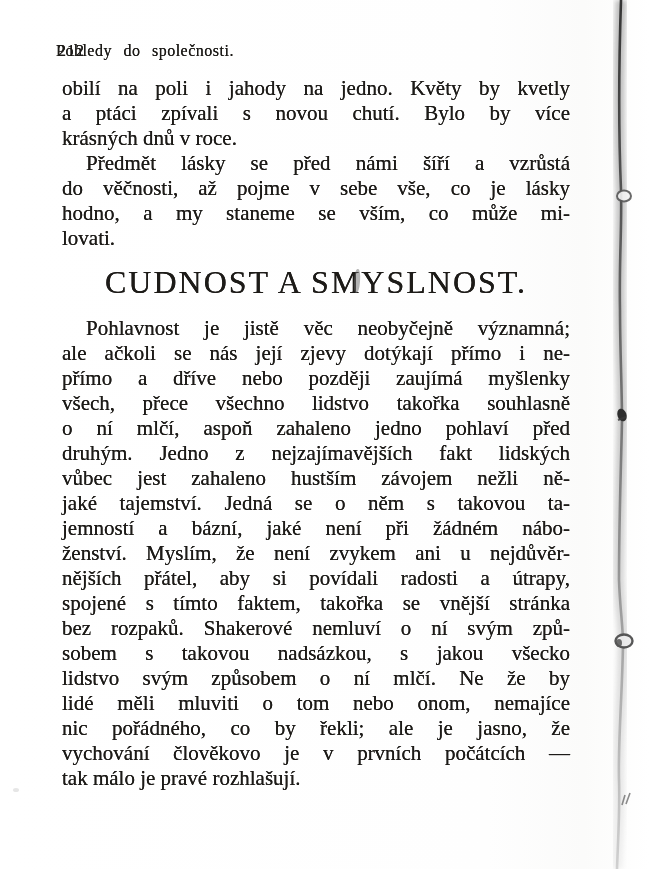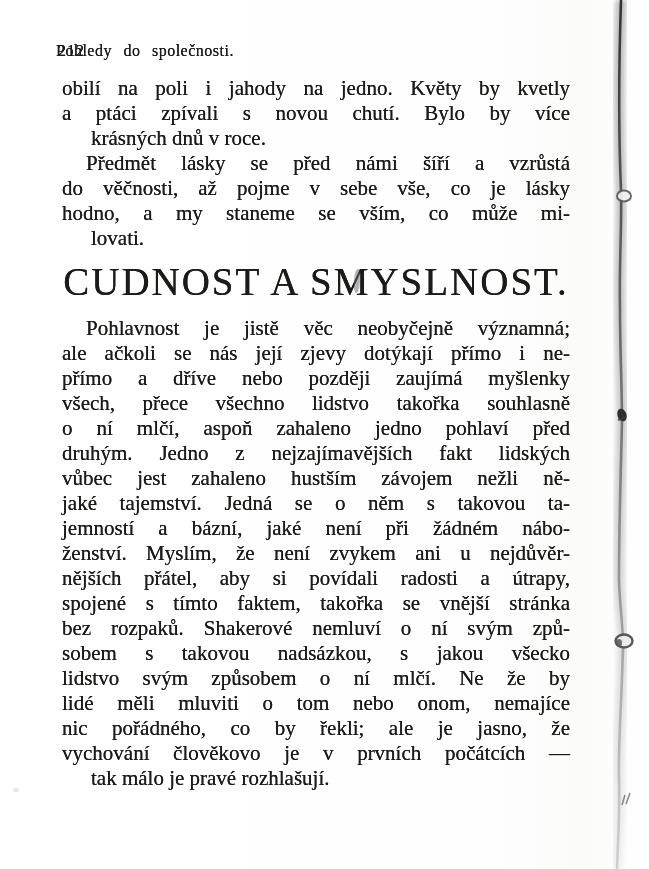--- a/index.html
+++ b/index.html
@@ -36,25 +36,25 @@
   .text-block {
     position: absolute;
     top: 76px; left: 62px; width: 508px;
     font-size: 21px; line-height: 25px;
     text-shadow: 0 0 0.4px #1d1b18;
   }
   .line {
     text-align: justify;
     text-align-last: justify;
   }
-  .line.last { text-align-last: left; margin-left: 29px; }
+  .line.last { text-align-last: left; }
   .line.indent { text-indent: 24px; }
   .section-heading {
     margin: 11px 0 14px 0;
-    font-size: 39px;
+    font-size: 32px;
     line-height: 40px;
     text-align: center;
     letter-spacing: 2px;
     white-space: nowrap;
     text-shadow: 0 0 0.5px #1d1b18;
   }
   
   .ink-smudge {
     position: absolute;
     left: 292px; top: 193px;

